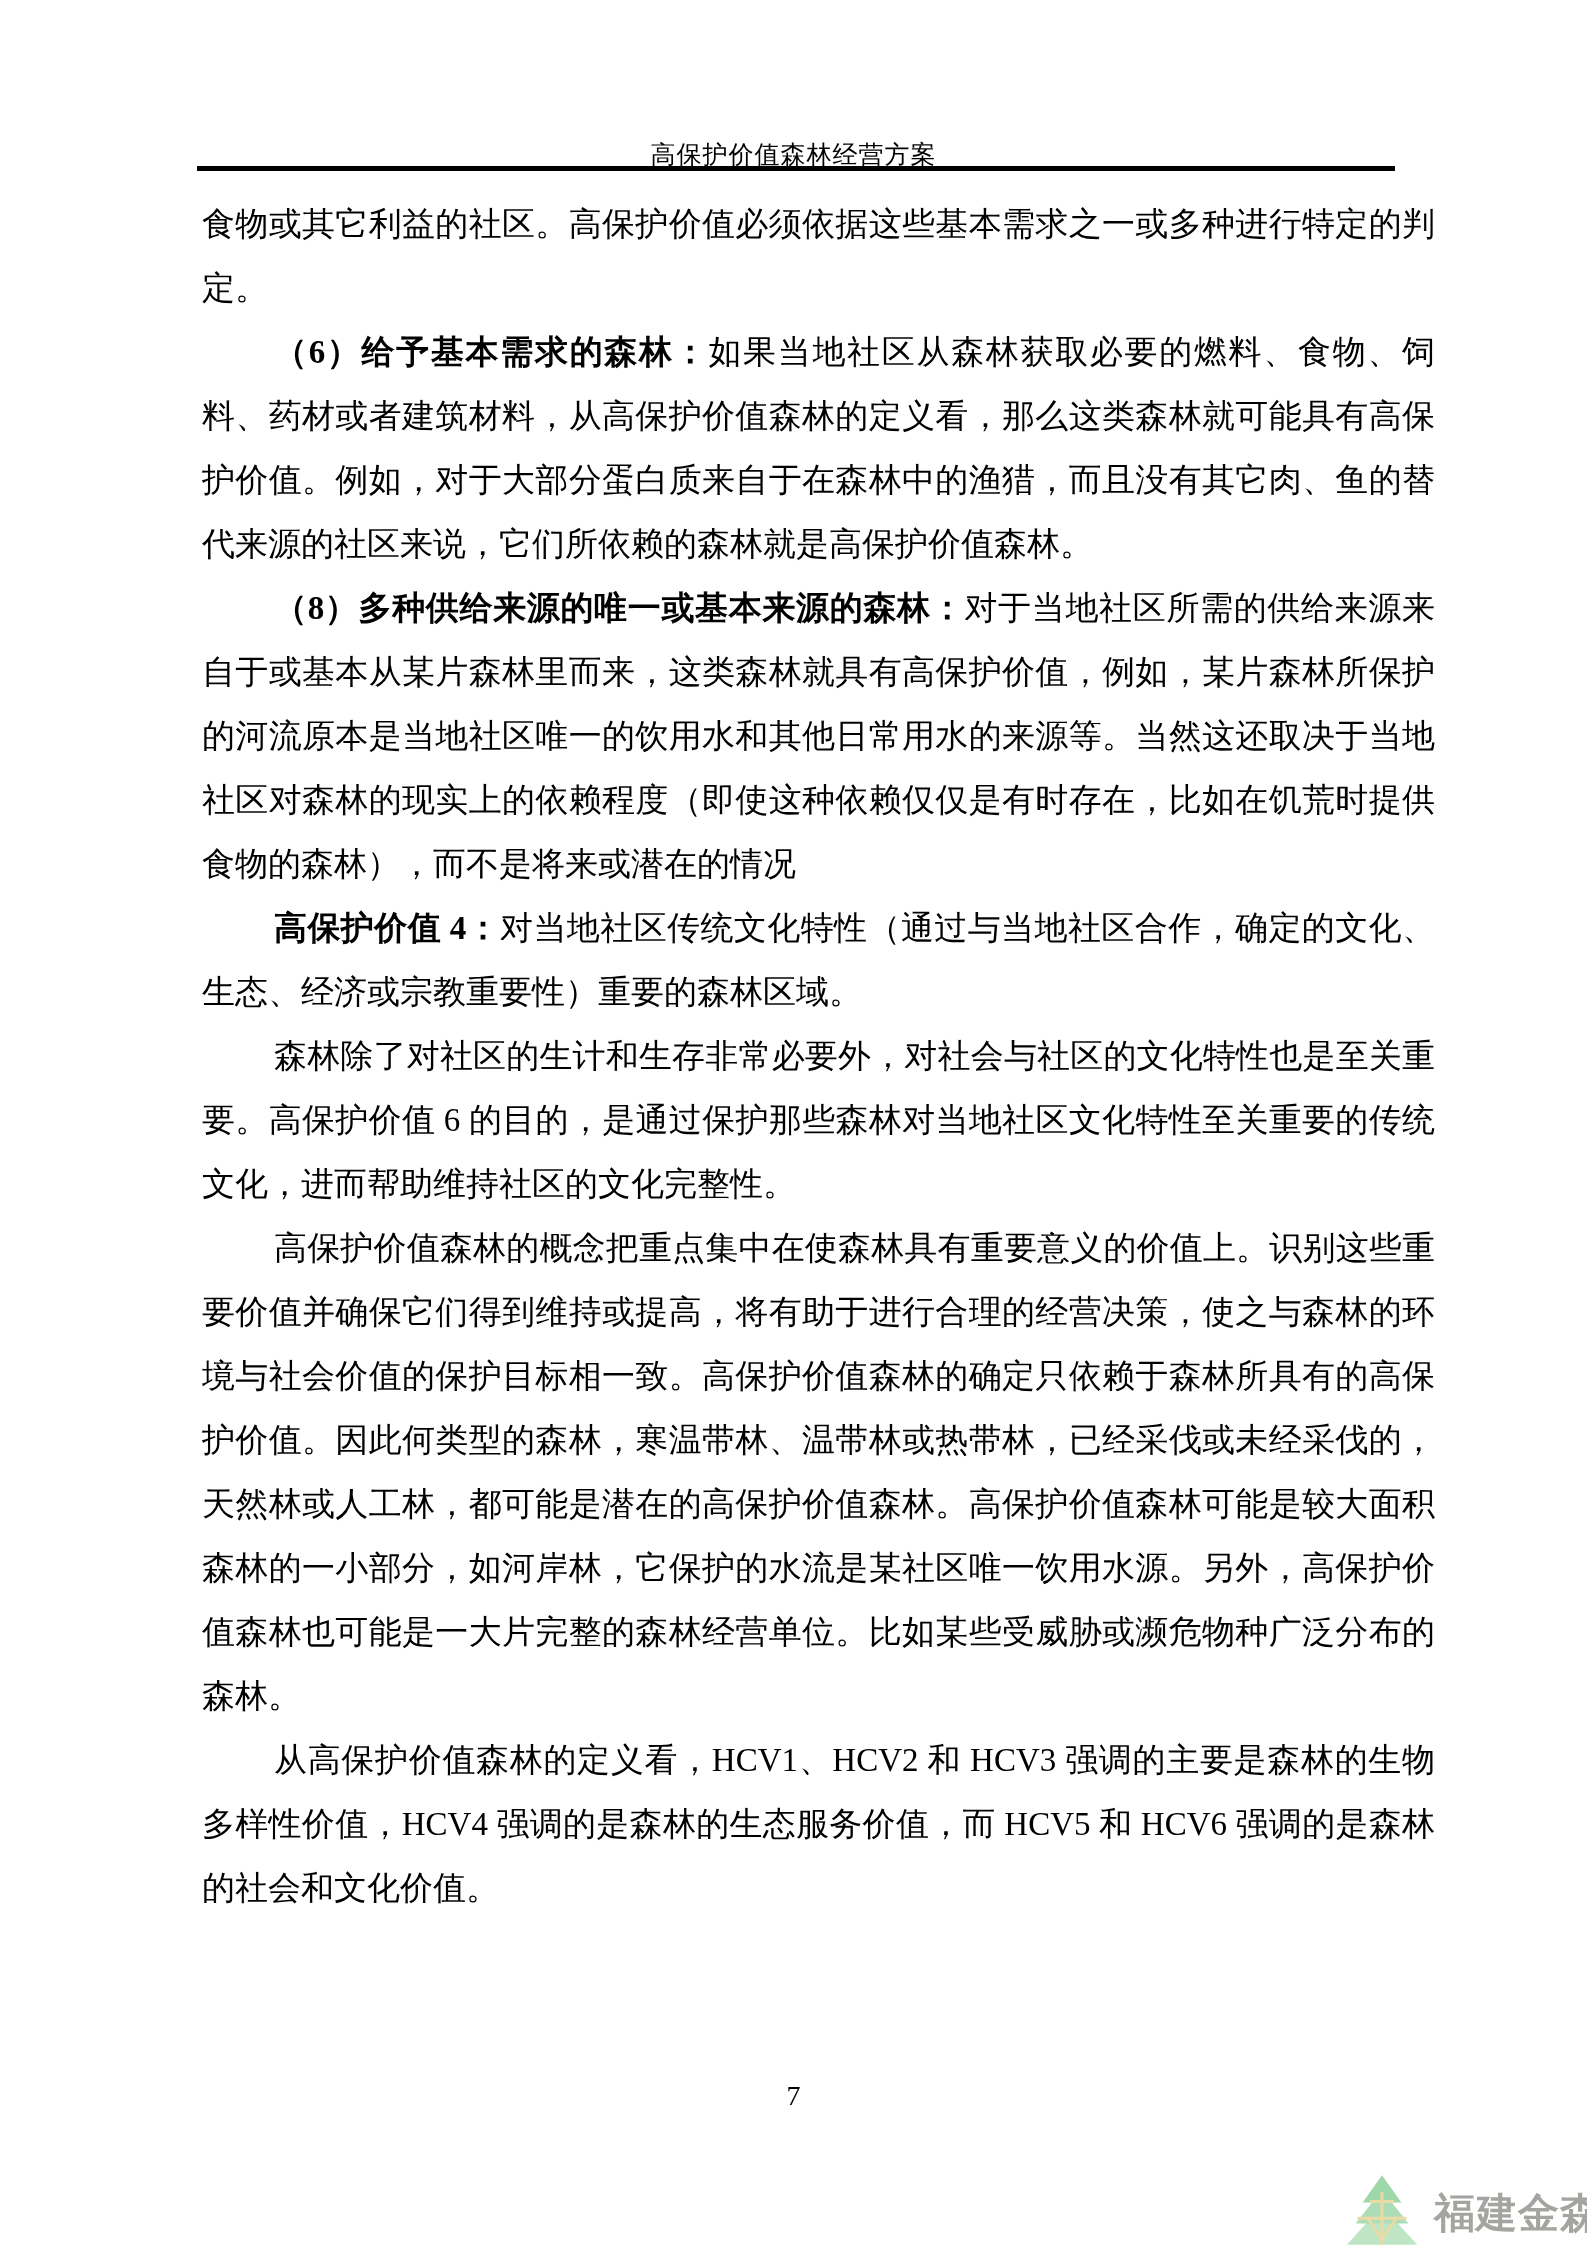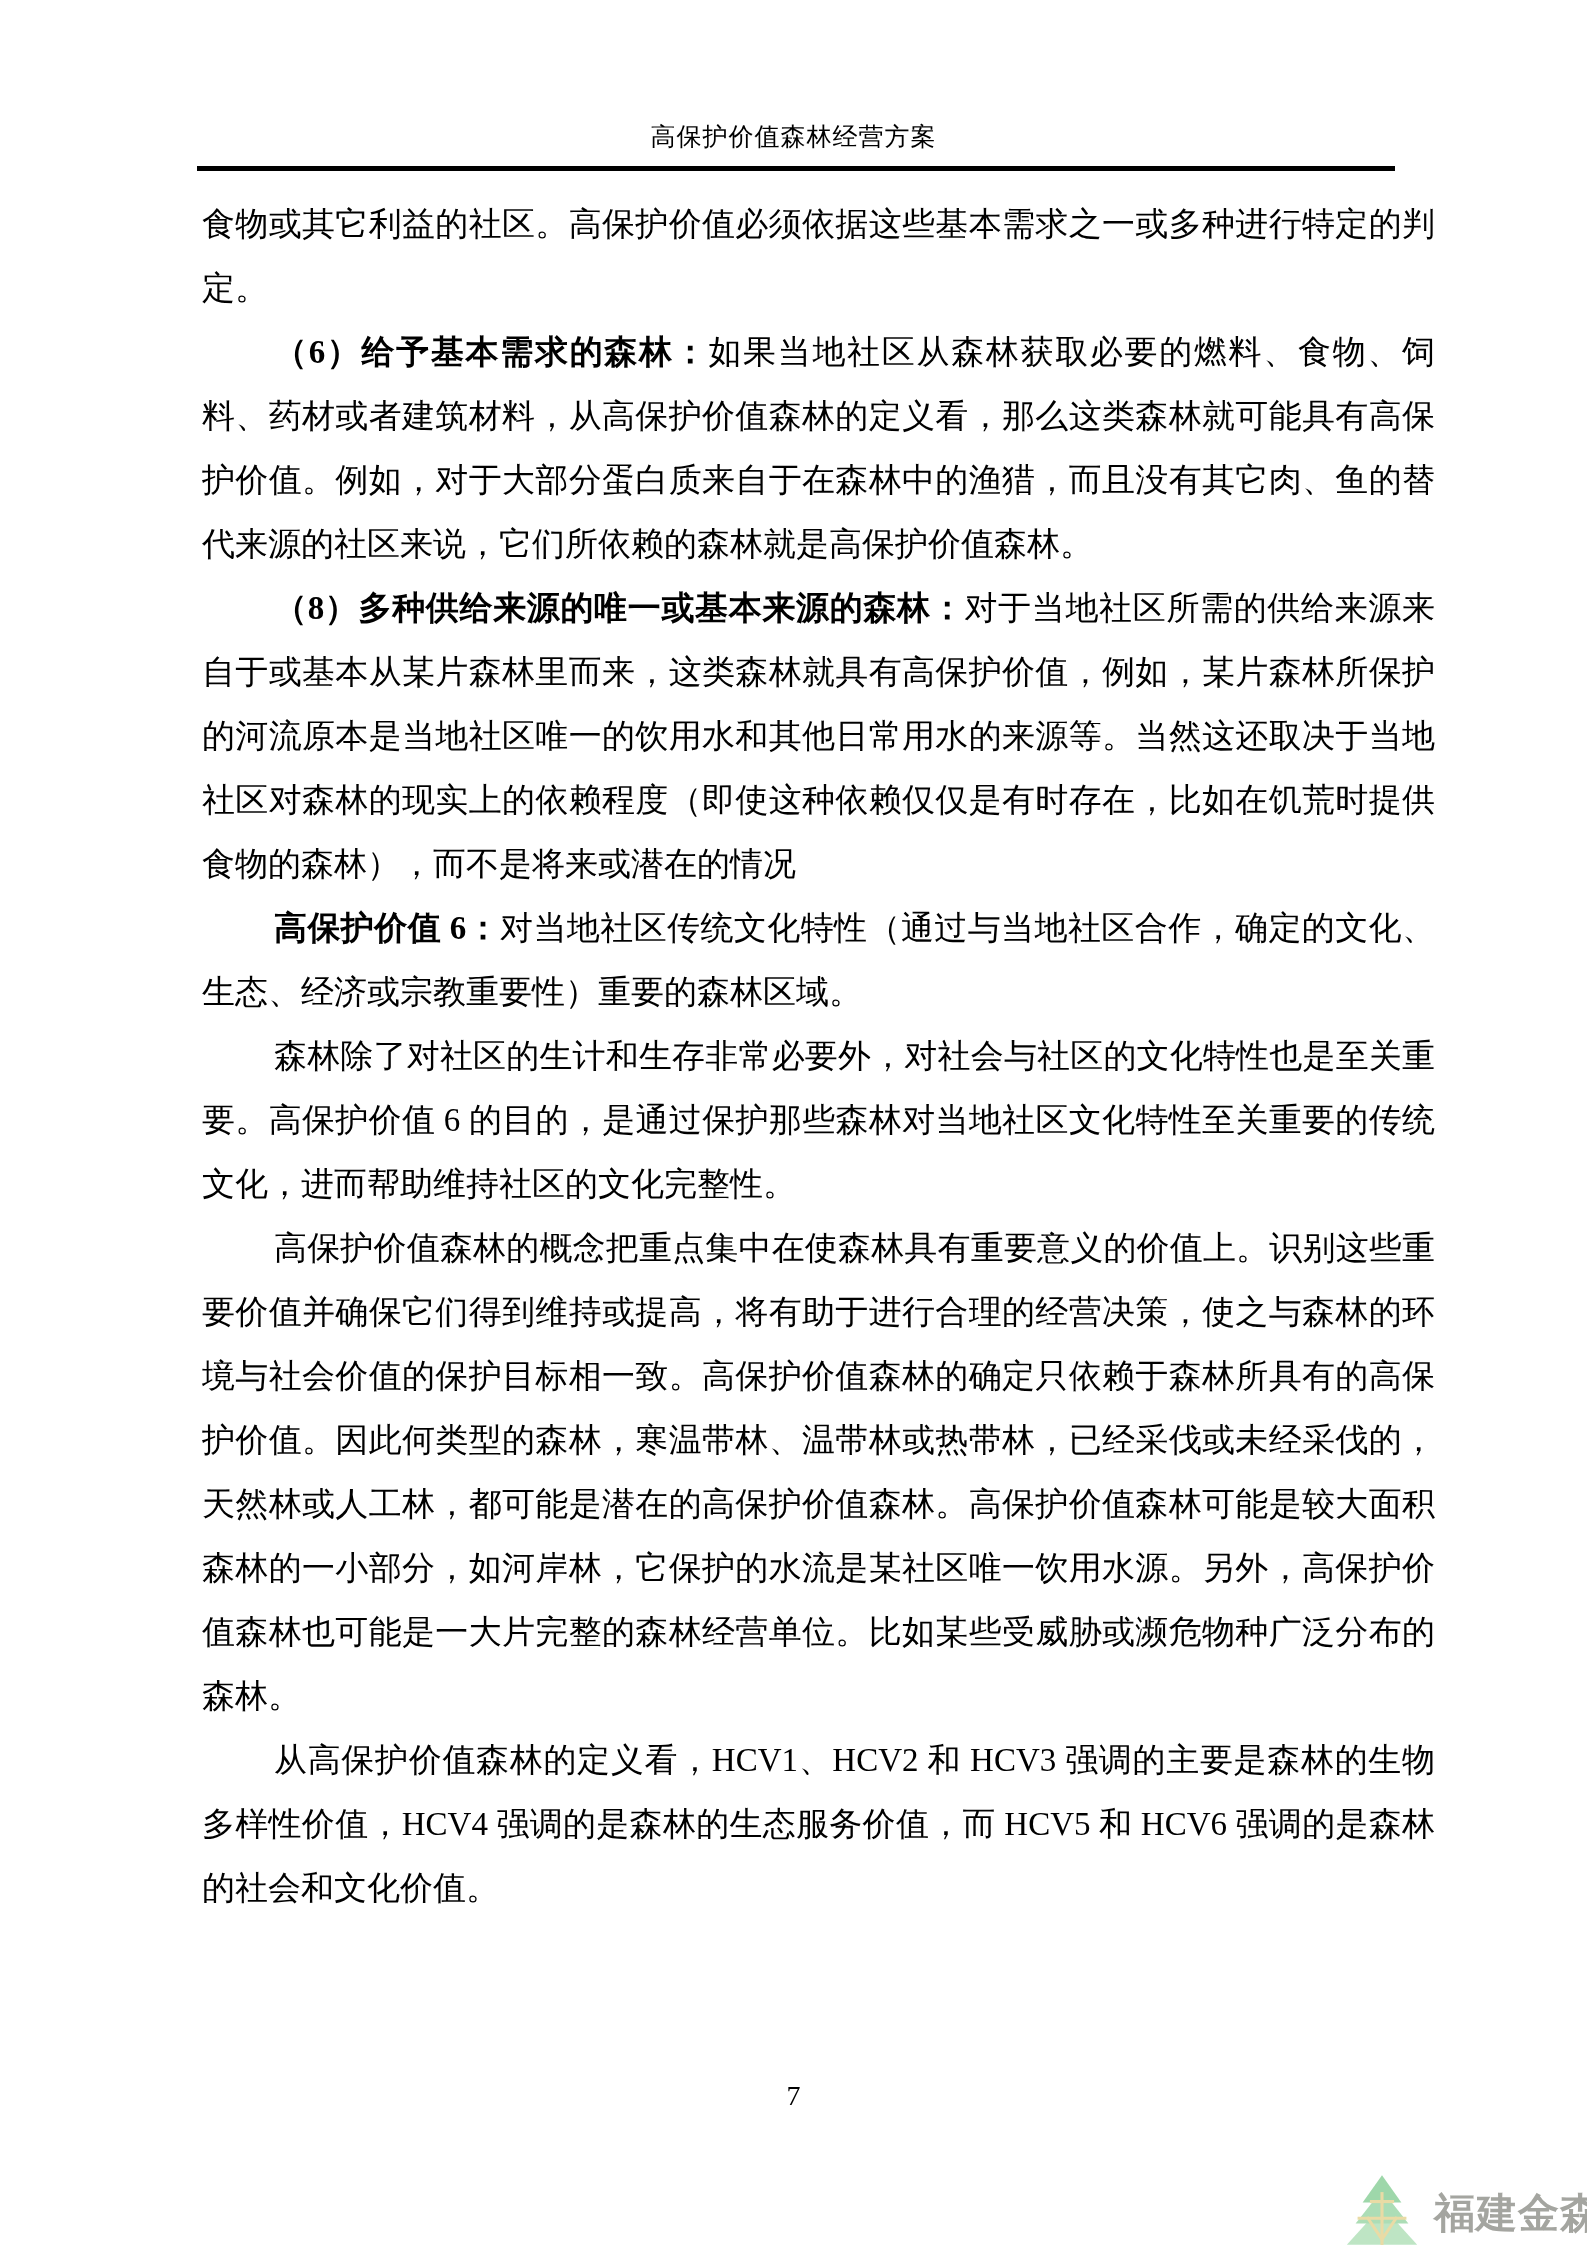--- a/index.html
+++ b/index.html
@@ -8,21 +8,21 @@
     width:1587px;height:2245px;
     background:#ffffff;
     overflow:hidden;
     margin:0 auto;
     font-family:"Liberation Serif","DejaVu Serif",serif;
     color:#000;
   }
   
   .header-title{
     position:absolute;
-    top:122px;left:0;width:100%;
+    top:140px;left:0;width:100%;
     text-align:center;
     font-size:25px;
     line-height:30px;
     letter-spacing:1px;
   }
   .header-rule{
     position:absolute;
     top:166px;left:197px;
     width:1198px;height:5px;
     background:#000;
@@ -71,21 +71,21 @@
 
 <div class="page">
 
   <div class="header-title">高保护价值森林经营方案</div>
   <div class="header-rule"></div>
 
   <div class="doc-body">
     <p class="para"><span class="lead"></span><span>食物或其它利益的社区。高保护价值必须依据这些基本需求之一或多种进行特定的判定。</span></p>
     <p class="para indent"><span class="lead">（6）给予基本需求的森林：</span><span>如果当地社区从森林获取必要的燃料、食物、饲料、药材或者建筑材料，从高保护价值森林的定义看，那么这类森林就可能具有高保护价值。例如，对于大部分蛋白质来自于在森林中的渔猎，而且没有其它肉、鱼的替代来源的社区来说，它们所依赖的森林就是高保护价值森林。</span></p>
     <p class="para indent"><span class="lead">（8）多种供给来源的唯一或基本来源的森林：</span><span>对于当地社区所需的供给来源来自于或基本从某片森林里而来，这类森林就具有高保护价值，例如，某片森林所保护的河流原本是当地社区唯一的饮用水和其他日常用水的来源等。当然这还取决于当地社区对森林的现实上的依赖程度（即使这种依赖仅仅是有时存在，比如在饥荒时提供食物的森林），而不是将来或潜在的情况</span></p>
-    <p class="para indent"><span class="lead">高保护价值 6：</span><span>对当地社区传统文化特性（通过与当地社区合作，确定的文化、生态、经济或宗教重要性）重要的森林区域。</span></p>
+    <p class="para indent"><span class="lead">高保护价值 4：</span><span>对当地社区传统文化特性（通过与当地社区合作，确定的文化、生态、经济或宗教重要性）重要的森林区域。</span></p>
     <p class="para indent"><span class="lead"></span><span>森林除了对社区的生计和生存非常必要外，对社会与社区的文化特性也是至关重要。高保护价值 6 的目的，是通过保护那些森林对当地社区文化特性至关重要的传统文化，进而帮助维持社区的文化完整性。</span></p>
     <p class="para indent"><span class="lead"></span><span>高保护价值森林的概念把重点集中在使森林具有重要意义的价值上。识别这些重要价值并确保它们得到维持或提高，将有助于进行合理的经营决策，使之与森林的环境与社会价值的保护目标相一致。高保护价值森林的确定只依赖于森林所具有的高保护价值。因此何类型的森林，寒温带林、温带林或热带林，已经采伐或未经采伐的，天然林或人工林，都可能是潜在的高保护价值森林。高保护价值森林可能是较大面积森林的一小部分，如河岸林，它保护的水流是某社区唯一饮用水源。另外，高保护价值森林也可能是一大片完整的森林经营单位。比如某些受威胁或濒危物种广泛分布的森林。</span></p>
     <p class="para indent"><span class="lead"></span><span>从高保护价值森林的定义看，HCV1、HCV2 和 HCV3 强调的主要是森林的生物多样性价值，HCV4 强调的是森林的生态服务价值，而 HCV5 和 HCV6 强调的是森林的社会和文化价值。</span></p>
   </div>
 
   <div class="page-number">7</div>
 
   <div class="logo">
     <svg width="88" height="82" viewBox="0 0 100 92">
       <polygon points="50,38 10,82 90,82" fill="#b9e3c0"></polygon>

